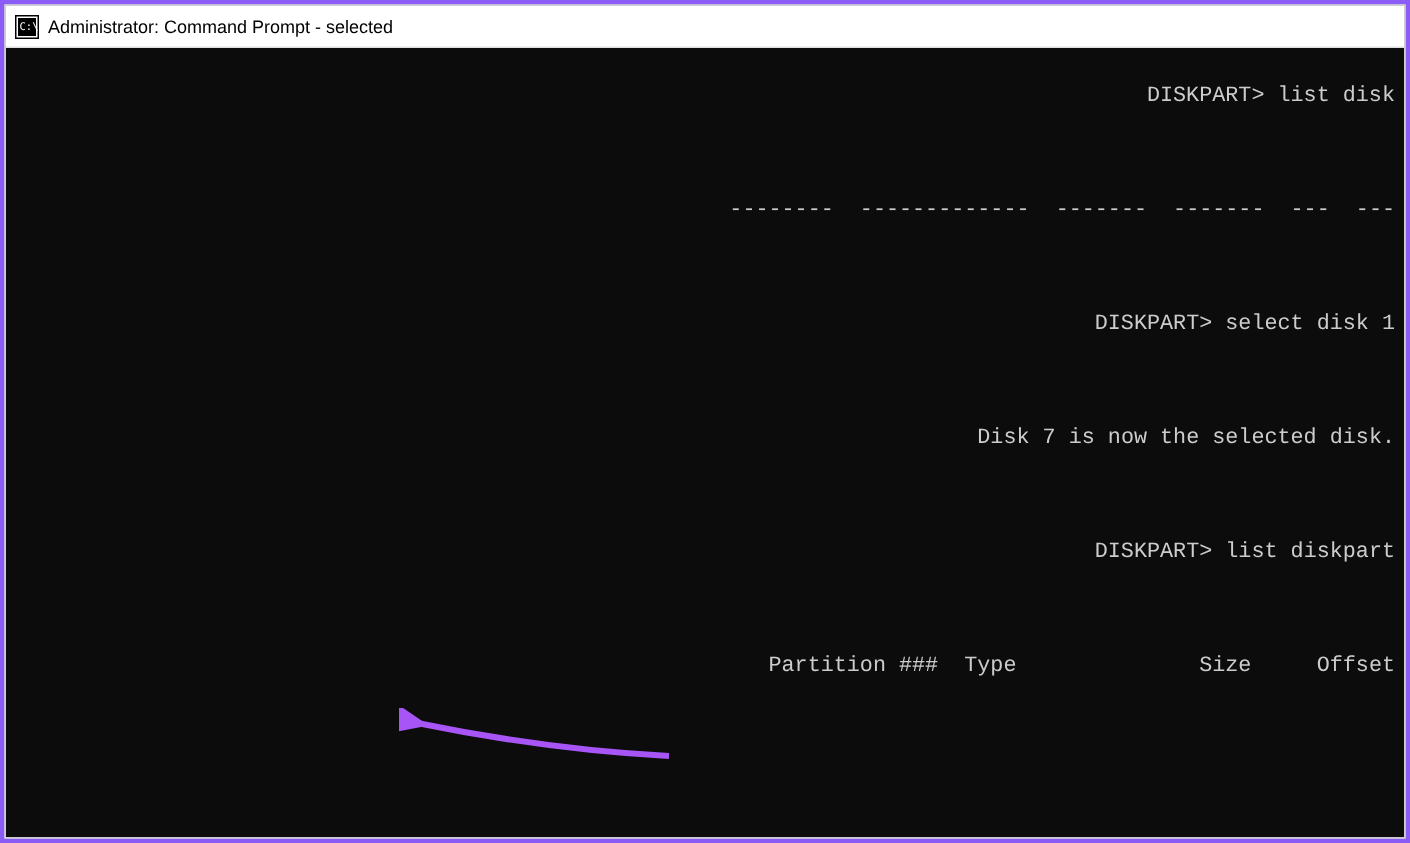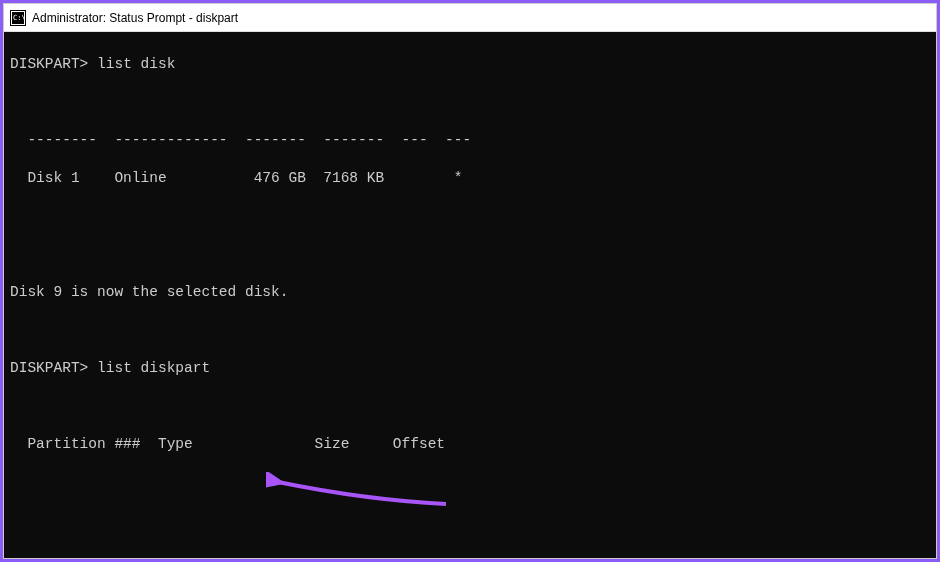--- a/index.html
+++ b/index.html
@@ -43,20 +43,21 @@
     .terminal {
       flex: 1;
       background: #0c0c0c;
       color: #cccccc;
       padding: 4px 6px;
       font-size: 14.5px;
       line-height: 19px;
       white-space: pre;
       overflow: hidden;
       position: relative;
+      text-align: right;
     }
     .line { display: block; }
     .arrow-annotation {
       position: absolute;
       left: 262px;
       top: 440px;
       pointer-events: none;
     }
   </style>
 </head>
@@ -65,31 +66,31 @@
 <div class="window">
   <div class="titlebar">
     <span class="titlebar-icon">
       <svg viewBox="0 0 16 16">
         <rect x="0" y="0" width="16" height="16" fill="#000"></rect>
         <rect x="1" y="1" width="14" height="14" fill="#fff"></rect>
         <rect x="2" y="2" width="12" height="12" fill="#000"></rect>
         <text x="3" y="10" font-size="7" fill="#fff" font-family="monospace">C:\</text>
       </svg>
     </span>
-    <span class="titlebar-text">Administrator: Status Prompt - diskpart</span>
+    <span class="titlebar-text">Administrator: Command Prompt - selected</span>
   </div>
 
   <div class="terminal">
 <span class="line"><span>DISKPART&gt;</span> <span>list disk</span></span>
 <span class="line"> </span>
 <span class="line">  --------  -------------  -------  -------  ---  ---</span>
-<span class="line">  Disk 1    Online          476 GB  7168 KB        *</span>
 <span class="line"> </span>
+<span class="line"><span>DISKPART&gt;</span> <span>select disk 1</span></span>
 <span class="line"> </span>
-<span class="line">Disk 9 is now the selected disk.</span>
+<span class="line">Disk 7 is now the selected disk.</span>
 <span class="line"> </span>
 <span class="line"><span>DISKPART&gt;</span> <span>list diskpart</span></span>
 <span class="line"> </span>
 <span class="line">  Partition ###  Type              Size     Offset</span>
 
 
 
 
 
 

